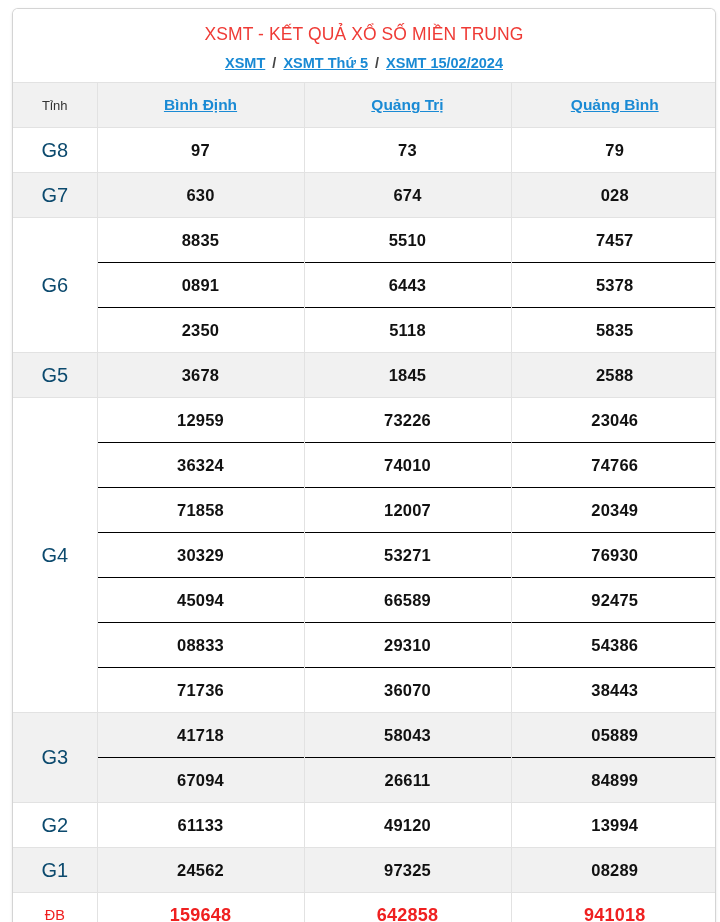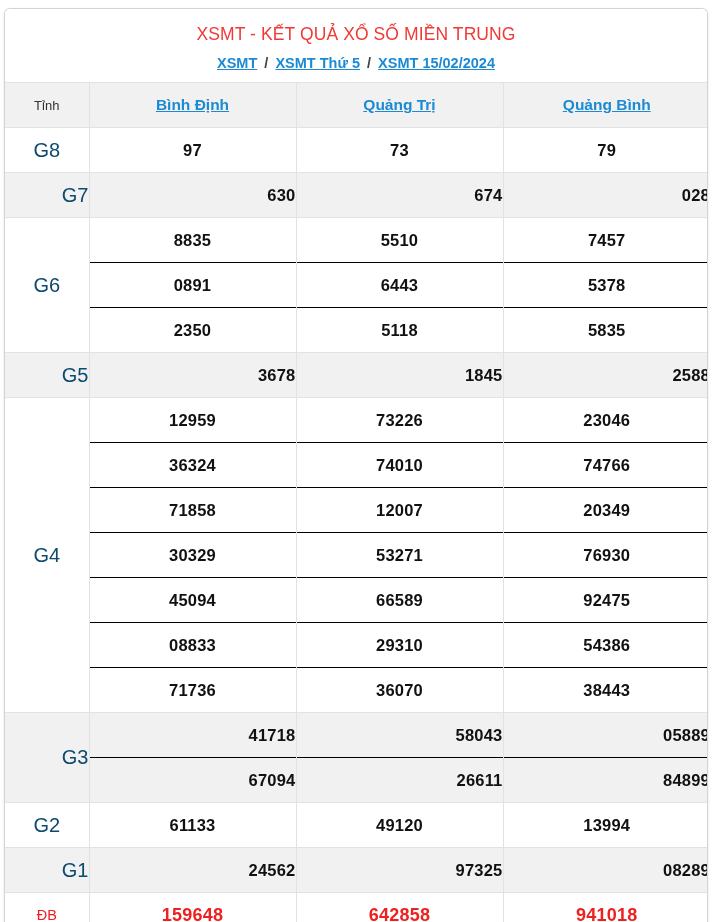--- a/index.html
+++ b/index.html
@@ -10,21 +10,21 @@
   body {
     width: 720px;
     height: 922px;
     font-family: "Liberation Sans", "DejaVu Sans", sans-serif;
     overflow: hidden;
   }
   .page {
     width: 720px;
     height: 922px;
     box-sizing: border-box;
-    padding: 8px 8px 0 4px;
+    padding: 8px 8px 0 12px;
     background: #ffffff;
   }
   .card {
     width: 704px;
     box-sizing: border-box;
     background: #ffffff;
     border: 1px solid #d4d4d4;
     border-bottom: none;
     border-radius: 6px 6px 0 0;
     box-shadow: 0 1px 3px rgba(0,0,0,0.10);
@@ -104,21 +104,21 @@
     font-weight: normal;
     background: inherit;
   }
   td.num {
     color: #111111;
     font-size: 16.5px;
     font-weight: bold;
     letter-spacing: 0.2px;
   }
   
-  tr.grp-alt td { background: #f1f1f1; text-align: right; }
+  tr.grp-alt td { background: #f1f1f1; }
   tr.grp-main td { background: #ffffff; }
   
   tr.sub td { border-top: 1px solid #000000; }
   
   tr.db td.lbl  { color: #ef2020; font-size: 14.5px; }
   tr.db td.num  { color: #ef2020; font-size: 18px; font-weight: bold; }
 </style>
 </head>
 <body>
 

